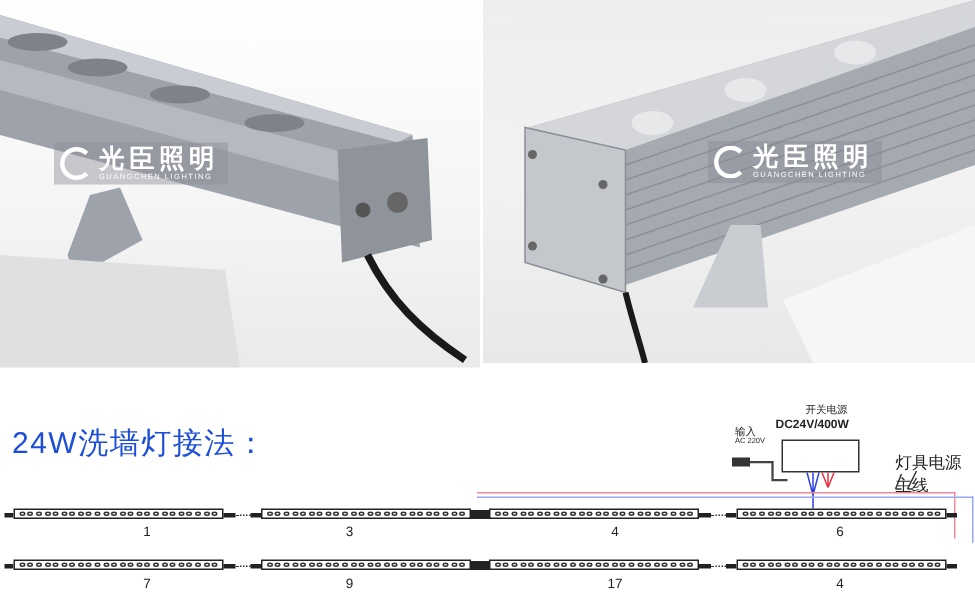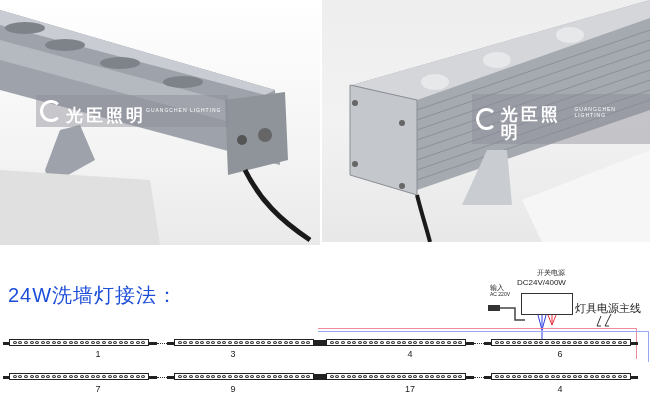--- a/index.html
+++ b/index.html
@@ -2,32 +2,32 @@
 <html><head>
 <meta charset="utf-8">
 <style>
   html,body{margin:0;padding:0;background:#fff;}
   body{width:650px;height:400px;position:relative;overflow:hidden;font-family:"Liberation Sans","DejaVu Sans",sans-serif;}
   .photo{position:absolute;top:0;height:245px;overflow:hidden;}
   #photo-left{left:0;width:320px;background:linear-gradient(180deg,#ffffff 0%,#f4f4f4 60%,#eaeaea 100%);}
   #photo-right{left:322px;width:328px;height:242px;background:linear-gradient(180deg,#eeeeee 0%,#f2f2f2 50%,#e8e8e8 100%);}
   .watermark{position:absolute;display:flex;align-items:center;background:rgba(140,140,150,0.45);padding:2px 6px 2px 4px;}
   .wm-logo{width:22px;height:22px;border-radius:50%;border:3px solid #fff;border-right-color:transparent;box-sizing:border-box;margin-right:4px;}
-  .wm-text{display:flex;flex-direction:row;color:#fff;margin-top:10px;}
+  .wm-text{display:flex;flex-direction:column;color:#fff;}
   .wm-cn{font-size:17px;font-weight:bold;letter-spacing:3px;line-height:18px;}
   .wm-en{font-size:5px;letter-spacing:1px;line-height:6px;}
   .title{position:absolute;left:8px;top:282px;font-size:20px;color:#1d4ed8;letter-spacing:1px;}
   .strip{position:absolute;height:7px;border:1.5px solid #222;background:#fff;box-sizing:border-box;display:flex;align-items:center;justify-content:space-around;padding:0 2px;}
   .strip i{display:block;width:4px;height:3px;border:1px solid #333;border-radius:50%;box-sizing:border-box;}
   .lead{position:absolute;height:3px;background:#222;}
   .dots{position:absolute;height:0;border-top:1.5px dotted #333;}
   .label{position:absolute;font-size:9px;color:#222;text-align:center;width:30px;}
   .psu-label{position:absolute;font-size:7px;color:#222;white-space:nowrap;}
   .psu-box{position:absolute;left:521px;top:293px;width:52px;height:22px;border:1.5px solid #333;background:#fff;box-sizing:border-box;}
-  .mainline-label{position:absolute;left:575px;top:301px;font-size:11px;color:#222;}
+  .mainline-label{position:absolute;left:597px;top:301px;font-size:11px;color:#222;}
   .wire-red{position:absolute;border:1px solid #f08a9a;}
   .wire-blue{position:absolute;border:1px solid #9aa8f0;}
 </style>
 </head>
 <body>
 
 <div id="photo-left" class="photo">
   <svg width="320" height="245">
     <polygon points="0,10 275,90 280,165 0,90" fill="#9ea3ab"></polygon>
     <polygon points="0,10 275,90 265,95 0,25" fill="#c9ccd2"></polygon>
@@ -83,21 +83,21 @@
     <div class="wm-text">
       <span class="wm-cn">光臣照明</span>
       <span class="wm-en">GUANGCHEN LIGHTING</span>
     </div>
   </div>
 </div>
 
 <div class="title">24W洗墙灯接法：</div>
 
 <div class="psu-label" style="left:537px;top:268px;">开关电源</div>
-<div class="psu-label" style="left:517px;top:278px;font-size:8px;">DC24V/400W</div>
+<div class="psu-label" style="left:517px;top:278px;font-size:8px;font-weight:bold;">DC24V/400W</div>
 <div class="psu-label" style="left:490px;top:283px;">输入</div>
 <div class="psu-label" style="left:490px;top:291px;font-size:5px;">AC 220V</div>
 <div class="psu-box"></div>
 <svg style="position:absolute;left:480px;top:295px;" width="100" height="50">
   <rect x="8" y="10" width="12" height="6" fill="#333"></rect>
   <path d="M20,13 L35,13 L35,25 L45,25" stroke="#444" stroke-width="1.5" fill="none"></path>
   <path d="M58,20 L62,35 M62,20 L62,35 M66,20 L62,35" stroke="#3040e0" stroke-width="1"></path>
   <path d="M68,20 L72,30 M72,20 L72,30 M76,20 L72,30" stroke="#e83040" stroke-width="1"></path>
   <line x1="62" y1="35" x2="62" y2="48" stroke="#3040e0" stroke-width="1"></line>
 </svg>

